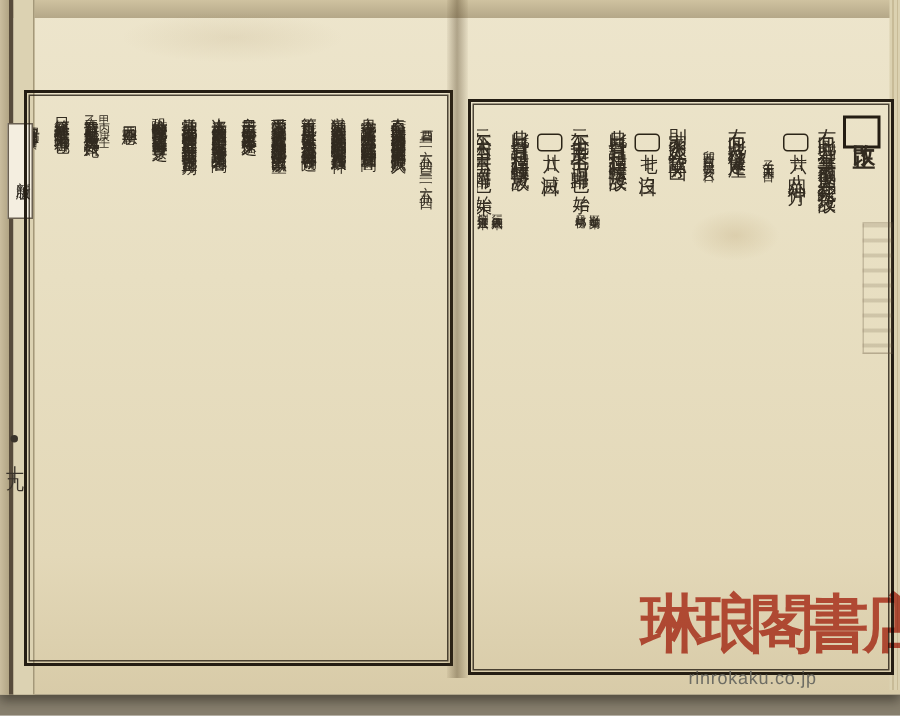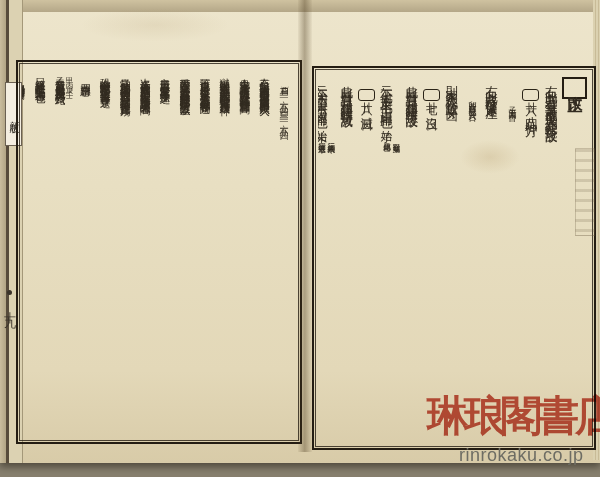--- a/index.html
+++ b/index.html
@@ -52,21 +52,21 @@
         border:1px solid #6b6152;writing-mode:vertical-rl;text-orientation:upright;
         font-size:10px;letter-spacing:3px;color:#2f2a22;padding-top:4px;text-align:center;}
   .folio{position:absolute;left:1px;top:290px;width:16px;text-align:center;}
   .folio .dot{display:block;width:5px;height:5px;border-radius:50%;background:#3a332a;margin:0 auto 3px;}
   .folio .num{writing-mode:vertical-rl;text-orientation:upright;font-size:12px;
         letter-spacing:5px;color:#3a332a;}
   .stamp{position:absolute;left:427px;top:389px;width:176px;color:#c03a28;opacity:.85;
         font-size:41px;font-weight:bold;letter-spacing:-4px;white-space:nowrap;
         mix-blend-mode:multiply;transform:scaleY(1.02);}
   .watermark{position:absolute;left:459px;top:445px;font-family:"Liberation Sans","DejaVu Sans",sans-serif;
-        font-size:18px;color:#6e6d64;letter-spacing:.5px;}
+        font-size:12px;color:#6e6d64;letter-spacing:.5px;}
 </style>
 </head>
 <body>
 
 <div class="photo">
   <div class="book">
     <div class="edge-btm"></div>
     <div class="edge-a"></div>
     <div class="edge-b"></div>
     <div class="edge-c"></div>

